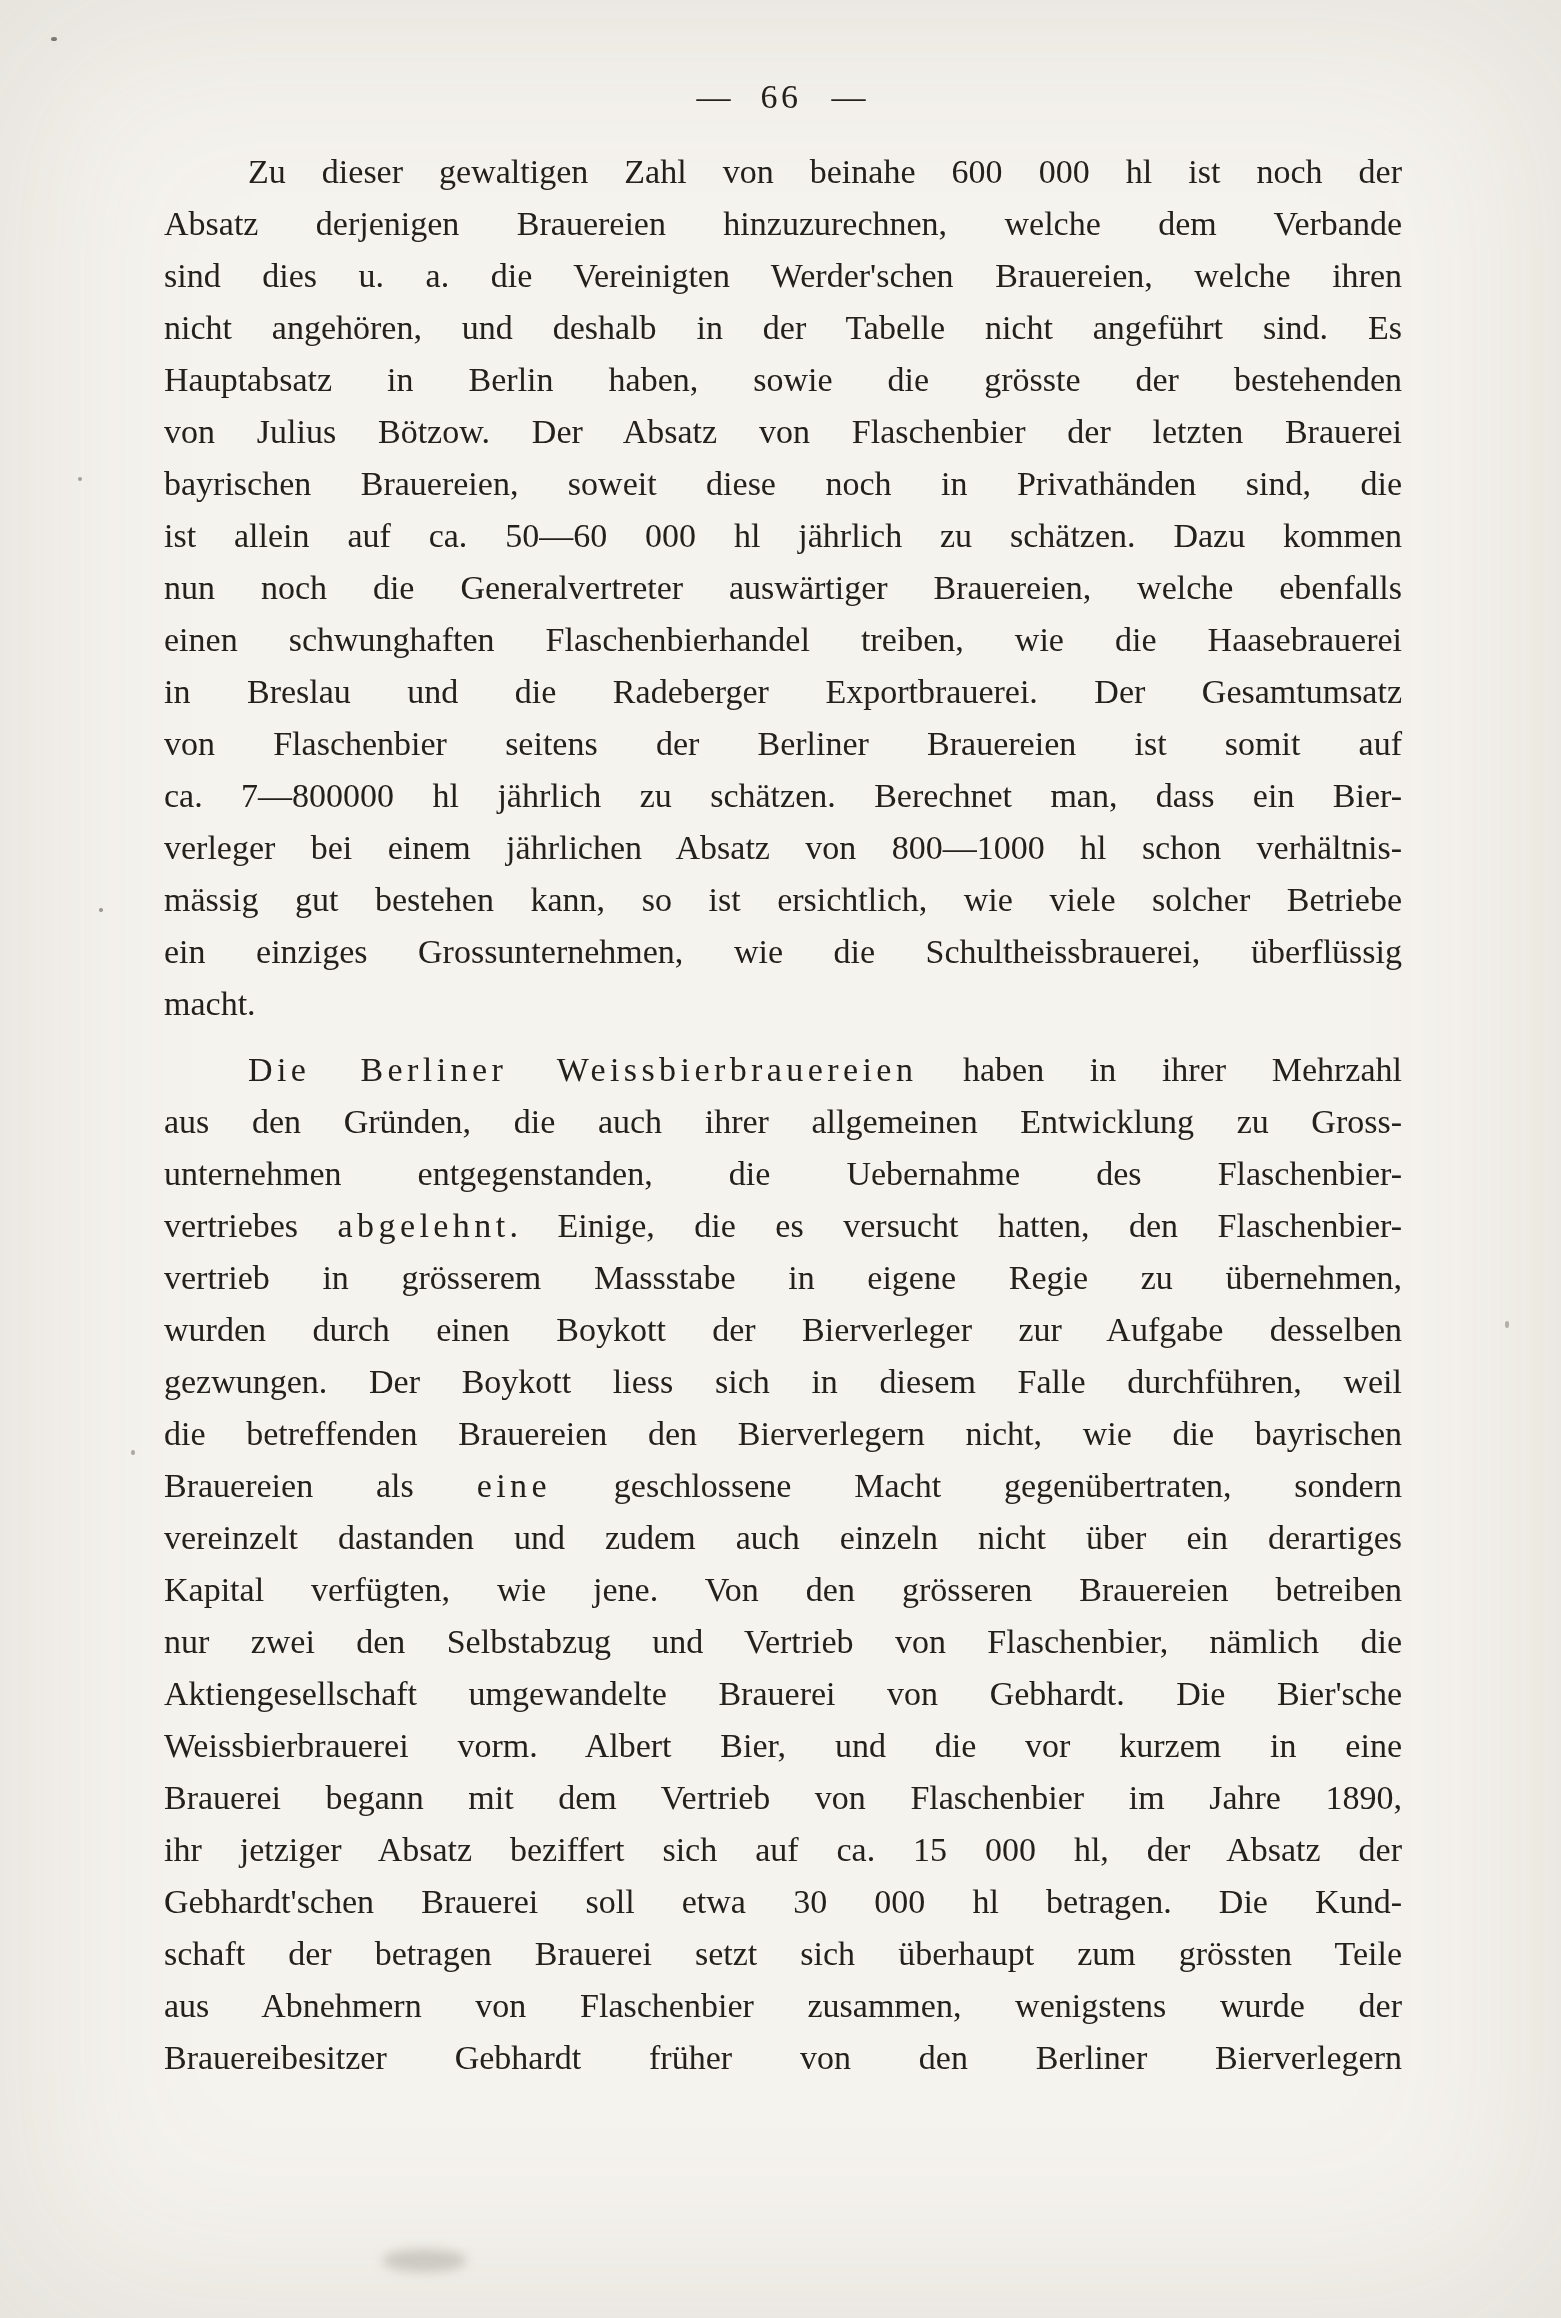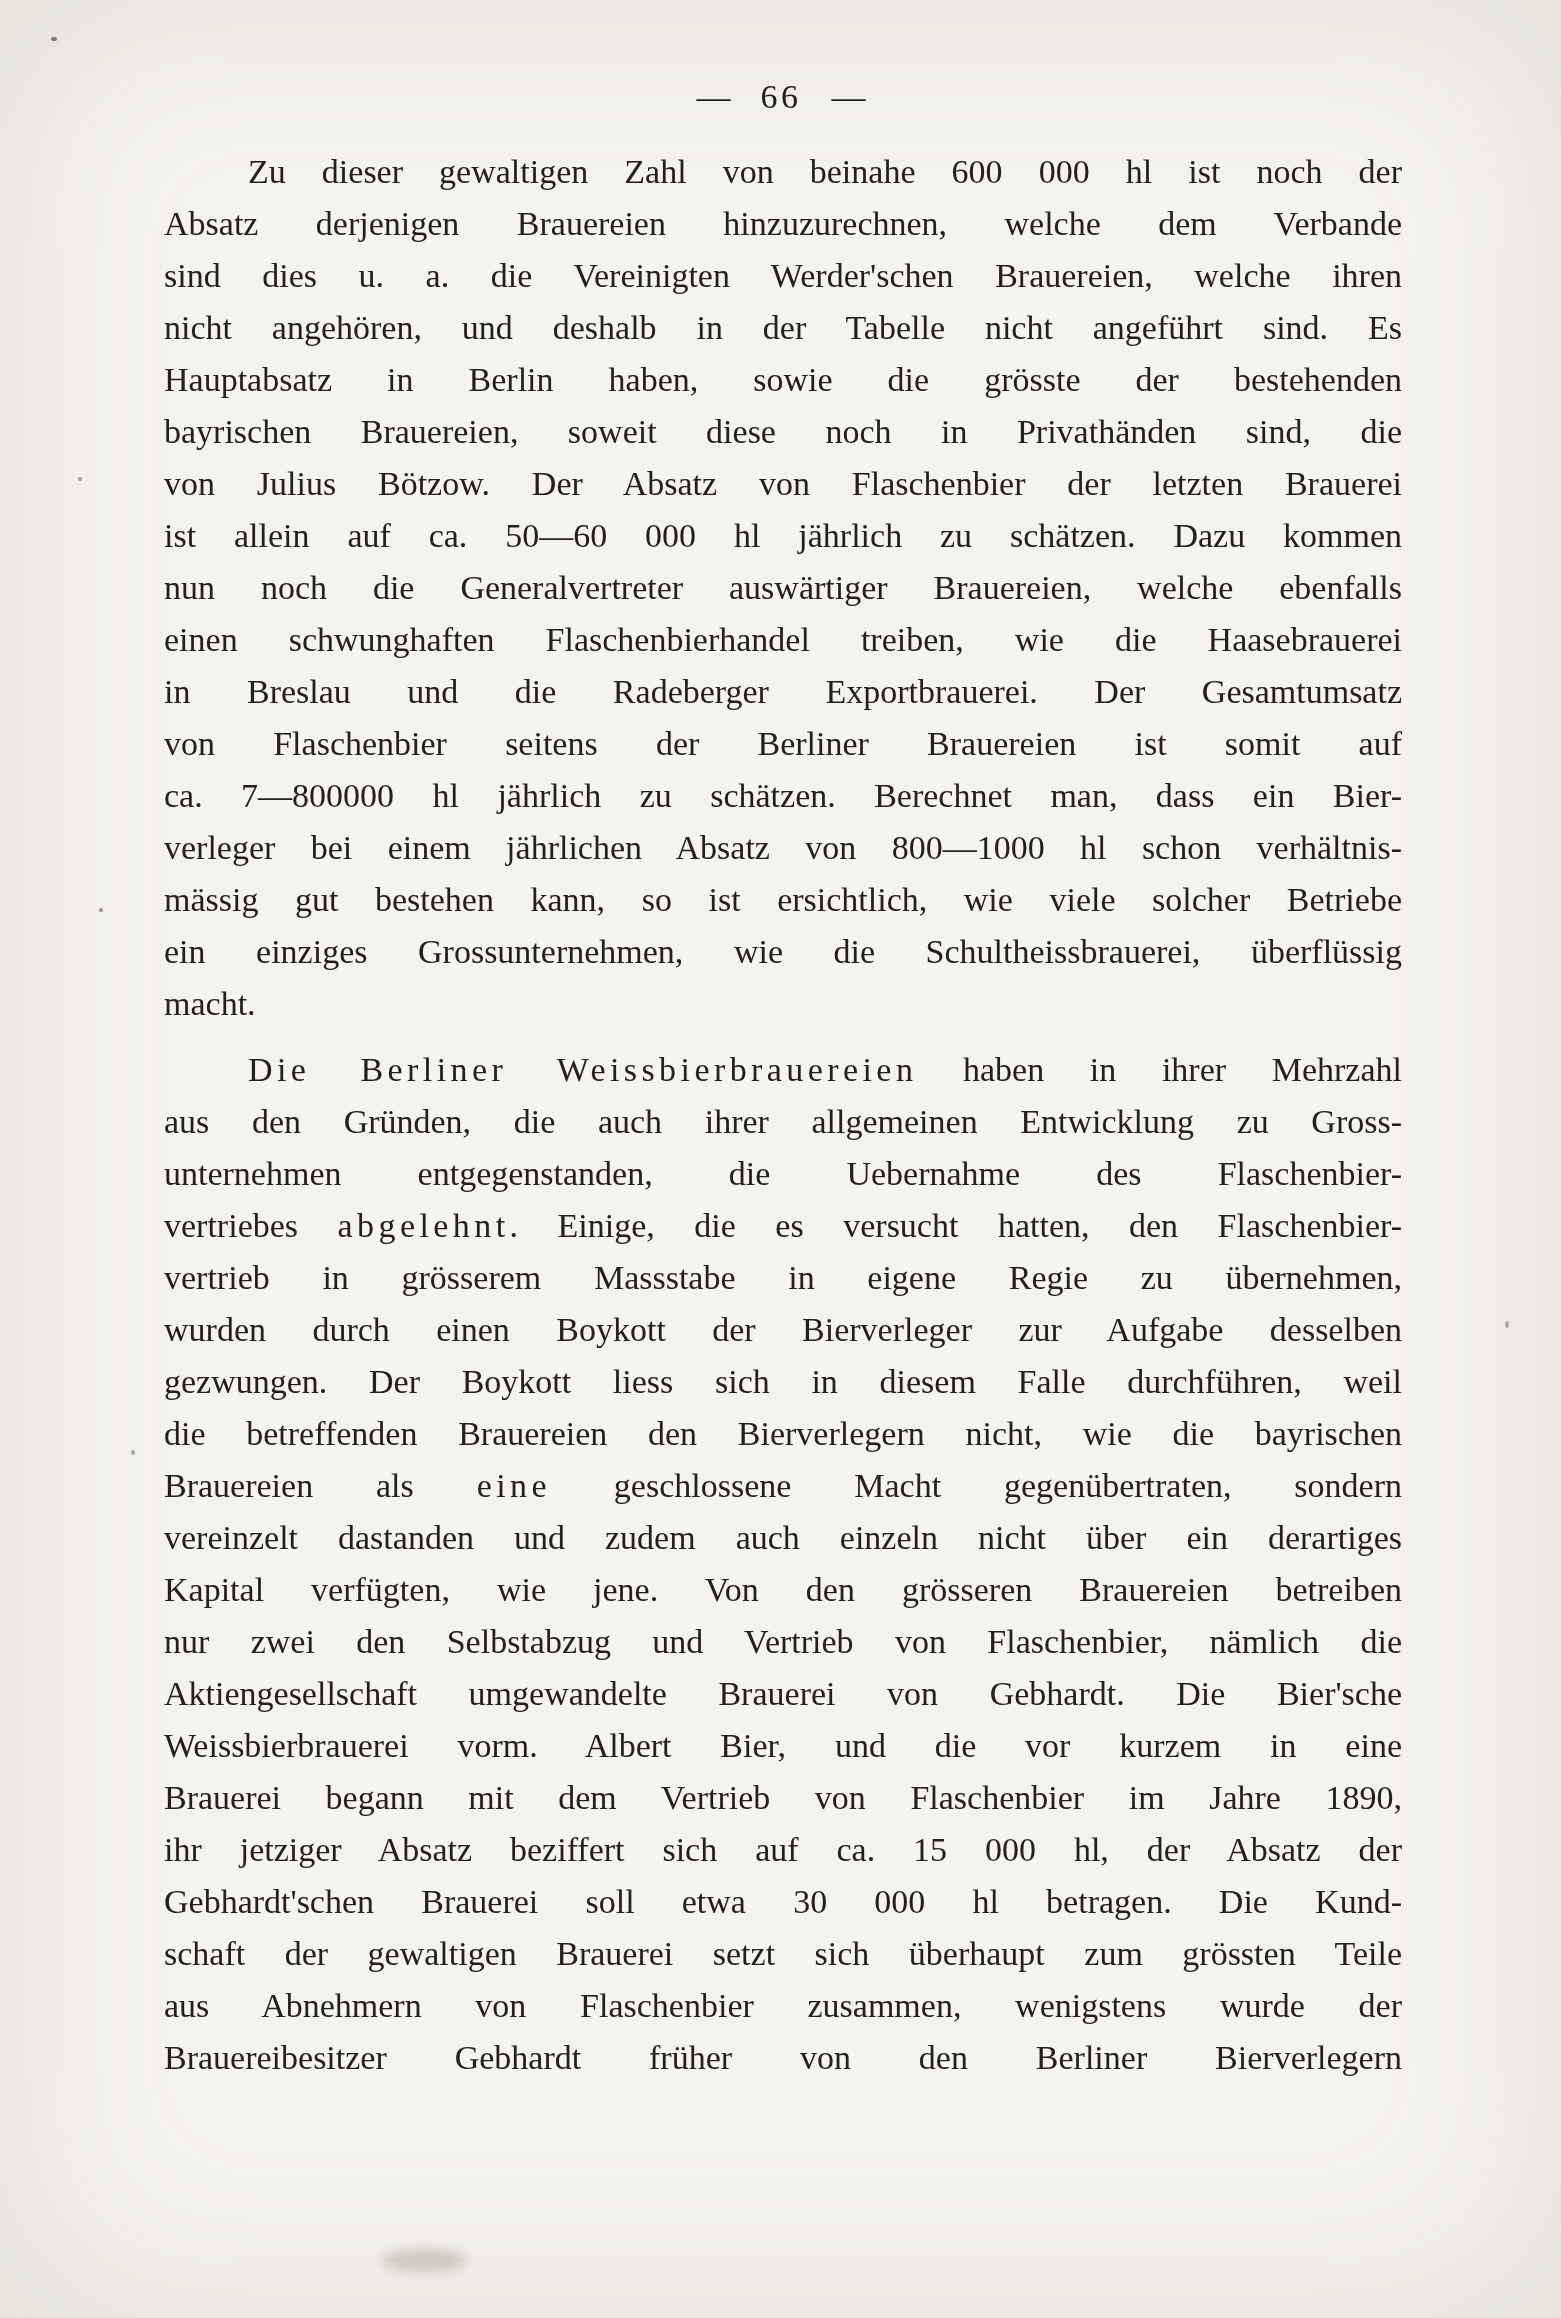--- a/index.html
+++ b/index.html
@@ -78,22 +78,22 @@
     <span class="dash">—</span>
   </div>
 
   <main class="text-block">
       <div class="paragraph">
         <div class="line indent"><span>Zu dieser gewaltigen Zahl von beinahe 600 000 hl ist noch der</span></div>
         <div class="line"><span>Absatz derjenigen Brauereien hinzuzurechnen, welche dem Verbande</span></div>
         <div class="line"><span>sind dies u. a. die Vereinigten Werder'schen Brauereien, welche ihren</span></div>
         <div class="line"><span>nicht angehören, und deshalb in der Tabelle nicht angeführt sind. Es</span></div>
         <div class="line"><span>Hauptabsatz in Berlin haben, sowie die grösste der bestehenden</span></div>
+        <div class="line"><span>von Julius Bötzow. Der Absatz von Flaschenbier der letzten Brauerei</span></div>
         <div class="line"><span>bayrischen Brauereien, soweit diese noch in Privathänden sind, die</span></div>
-        <div class="line"><span>von Julius Bötzow. Der Absatz von Flaschenbier der letzten Brauerei</span></div>
         <div class="line"><span>ist allein auf ca. 50—60 000 hl jährlich zu schätzen. Dazu kommen</span></div>
         <div class="line"><span>nun noch die Generalvertreter auswärtiger Brauereien, welche ebenfalls</span></div>
         <div class="line"><span>einen schwunghaften Flaschenbierhandel treiben, wie die Haasebrauerei</span></div>
         <div class="line"><span>in Breslau und die Radeberger Exportbrauerei. Der Gesamtumsatz</span></div>
         <div class="line"><span>von Flaschenbier seitens der Berliner Brauereien ist somit auf</span></div>
         <div class="line"><span>ca. 7—800000 hl jährlich zu schätzen. Berechnet man, dass ein Bier-</span></div>
         <div class="line"><span>verleger bei einem jährlichen Absatz von 800—1000 hl schon verhältnis-</span></div>
         <div class="line"><span>mässig gut bestehen kann, so ist ersichtlich, wie viele solcher Betriebe</span></div>
         <div class="line"><span>ein einziges Grossunternehmen, wie die Schultheissbrauerei, überflüssig</span></div>
         <div class="line no-justify"><span>macht.</span></div>
@@ -109,21 +109,21 @@
         <div class="line"><span>die betreffenden Brauereien den Bierverlegern nicht, wie die bayrischen</span></div>
         <div class="line"><span>Brauereien als </span><span class="sperr">eine</span><span> geschlossene Macht gegenübertraten, sondern</span></div>
         <div class="line"><span>vereinzelt dastanden und zudem auch einzeln nicht über ein derartiges</span></div>
         <div class="line"><span>Kapital verfügten, wie jene. Von den grösseren Brauereien betreiben</span></div>
         <div class="line"><span>nur zwei den Selbstabzug und Vertrieb von Flaschenbier, nämlich die</span></div>
         <div class="line"><span>Aktiengesellschaft umgewandelte Brauerei von Gebhardt. Die Bier'sche</span></div>
         <div class="line"><span>Weissbierbrauerei vorm. Albert Bier, und die vor kurzem in eine</span></div>
         <div class="line"><span>Brauerei begann mit dem Vertrieb von Flaschenbier im Jahre 1890,</span></div>
         <div class="line"><span>ihr jetziger Absatz beziffert sich auf ca. 15 000 hl, der Absatz der</span></div>
         <div class="line"><span>Gebhardt'schen Brauerei soll etwa 30 000 hl betragen. Die Kund-</span></div>
-        <div class="line"><span>schaft der gewaltigen Brauerei setzt sich überhaupt zum grössten Teile</span></div>
+        <div class="line"><span>schaft der betragen Brauerei setzt sich überhaupt zum grössten Teile</span></div>
         <div class="line"><span>aus Abnehmern von Flaschenbier zusammen, wenigstens wurde der</span></div>
         <div class="line"><span>Brauereibesitzer Gebhardt früher von den Berliner Bierverlegern</span></div>
       </div>
     </main>
 
   <div class="speck" style="left:51px; top:37px; width:6.2px; height:4.4px;"></div>
   <div class="speck" style="left:78px; top:477px; width:4.4px; height:4.4px; opacity:0.5;"></div>
   <div class="speck" style="left:99px; top:908px; width:3.5px; height:3.5px; opacity:0.55;"></div>
   <div class="speck" style="left:1505px; top:1321px; width:4.4px; height:7px; opacity:0.4;"></div>
   <div class="speck" style="left:131px; top:1450px; width:3.5px; height:5.3px; opacity:0.45;"></div>

